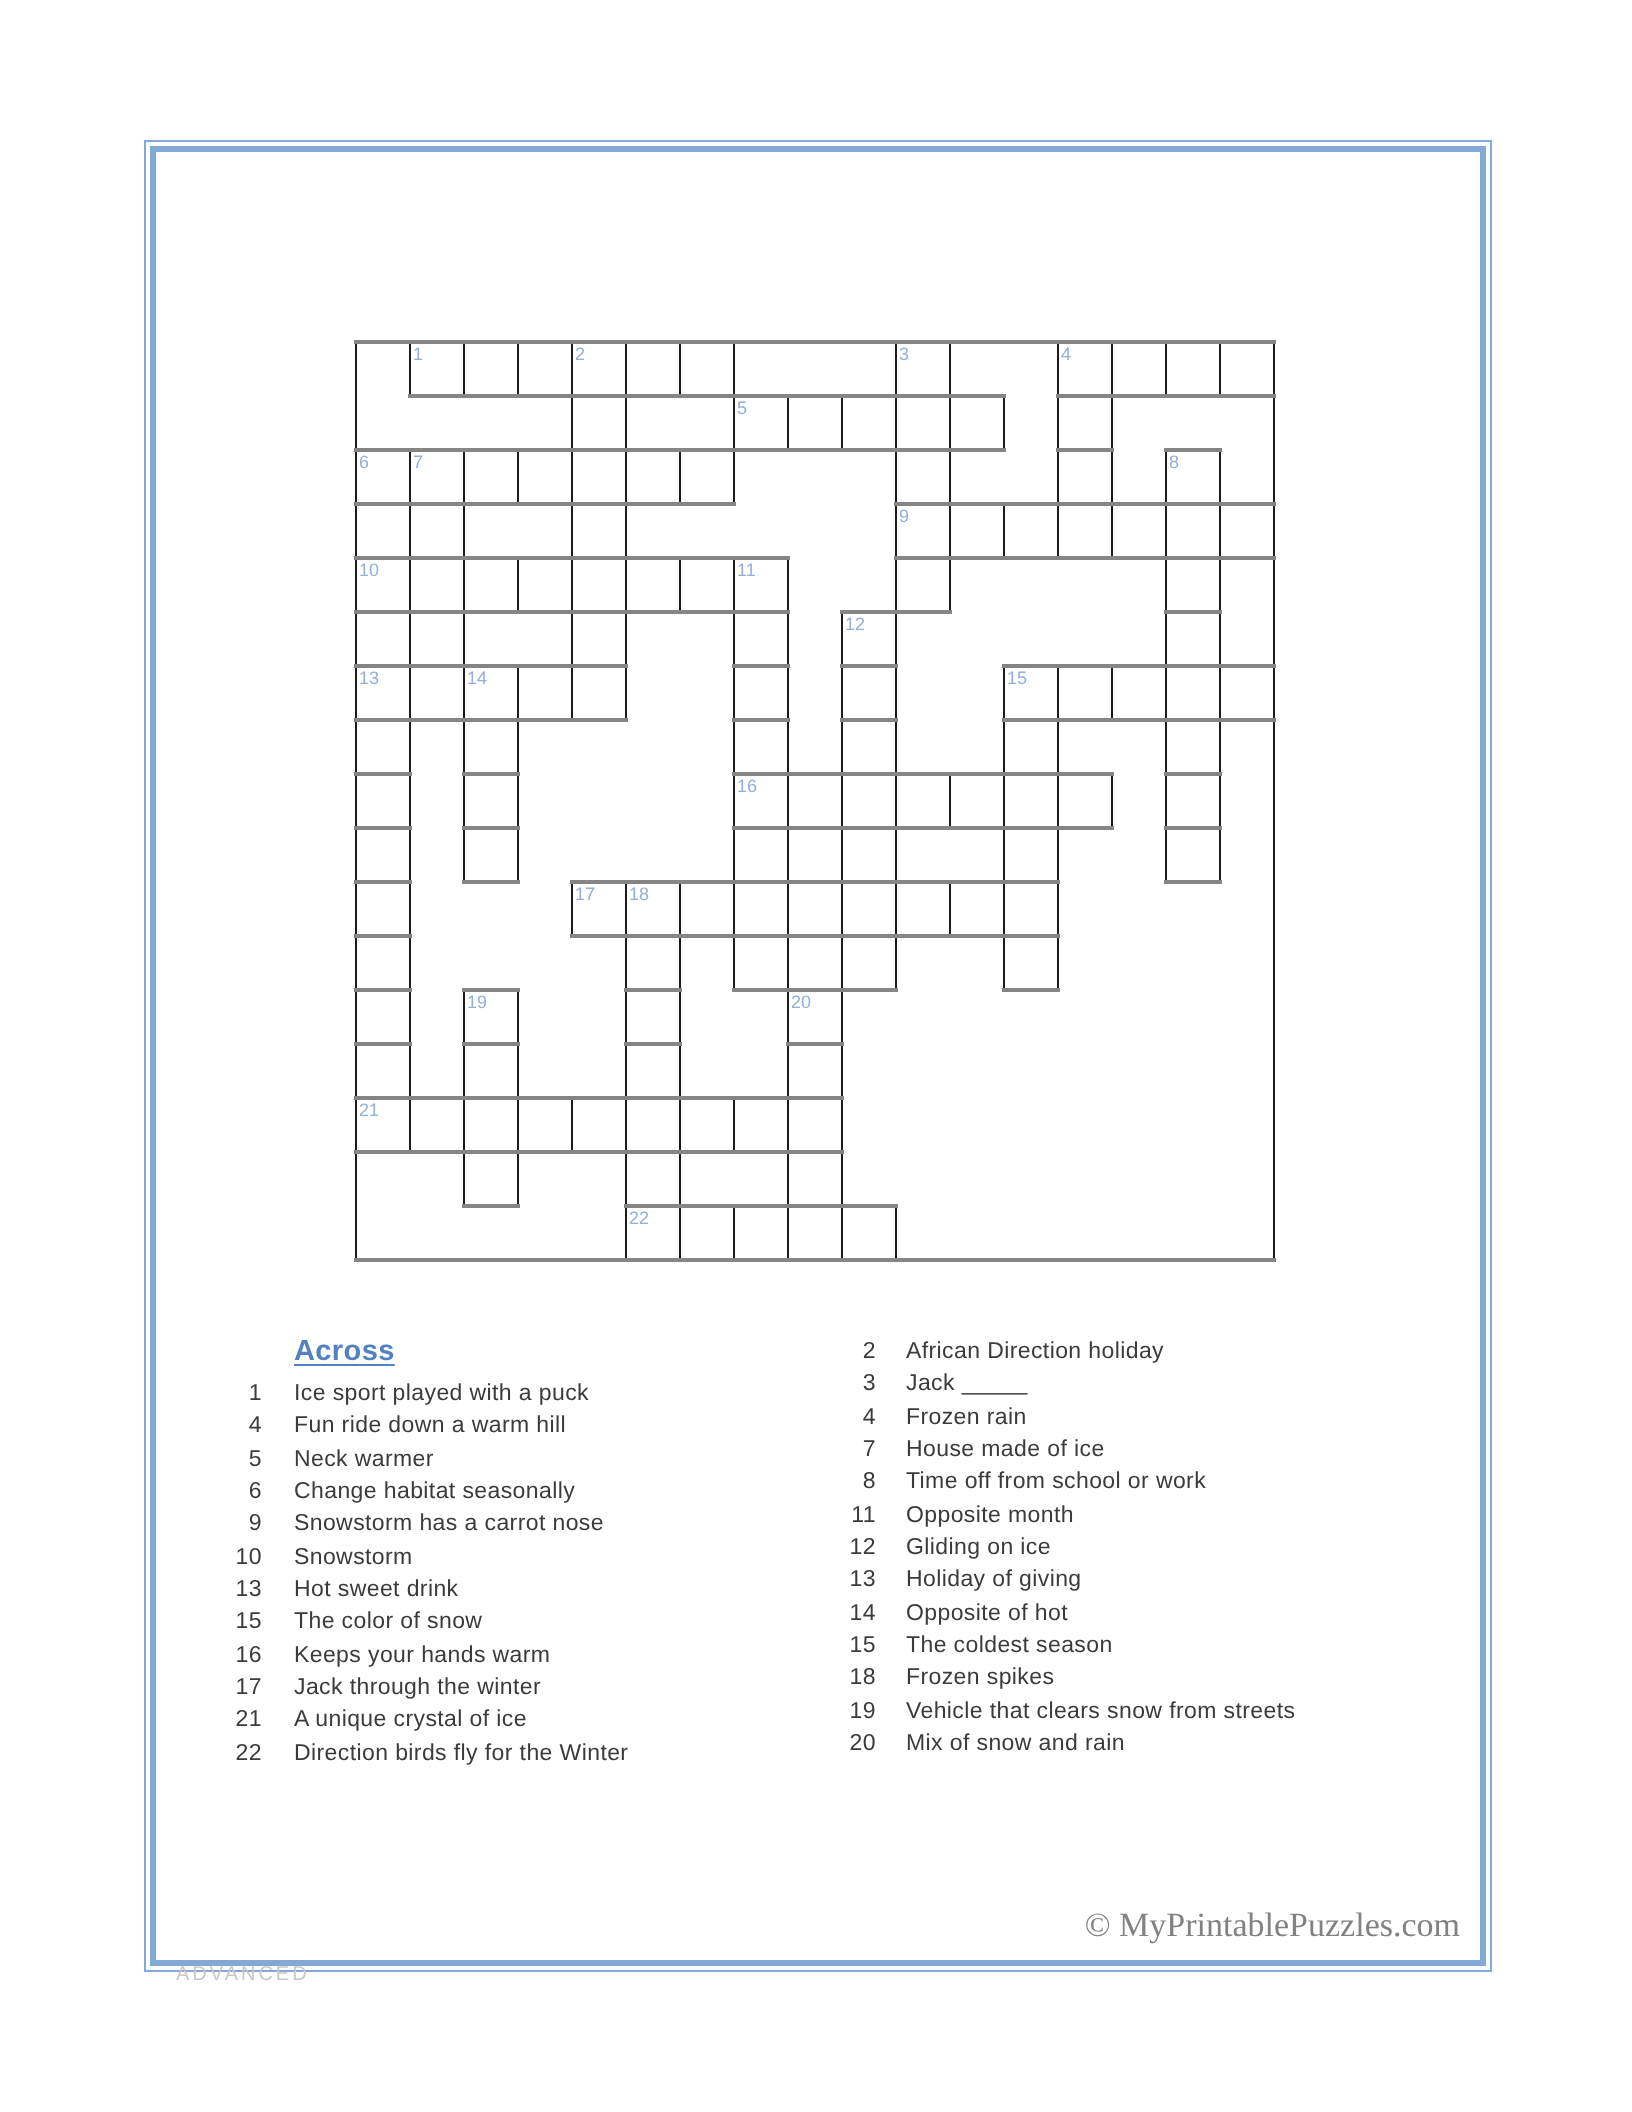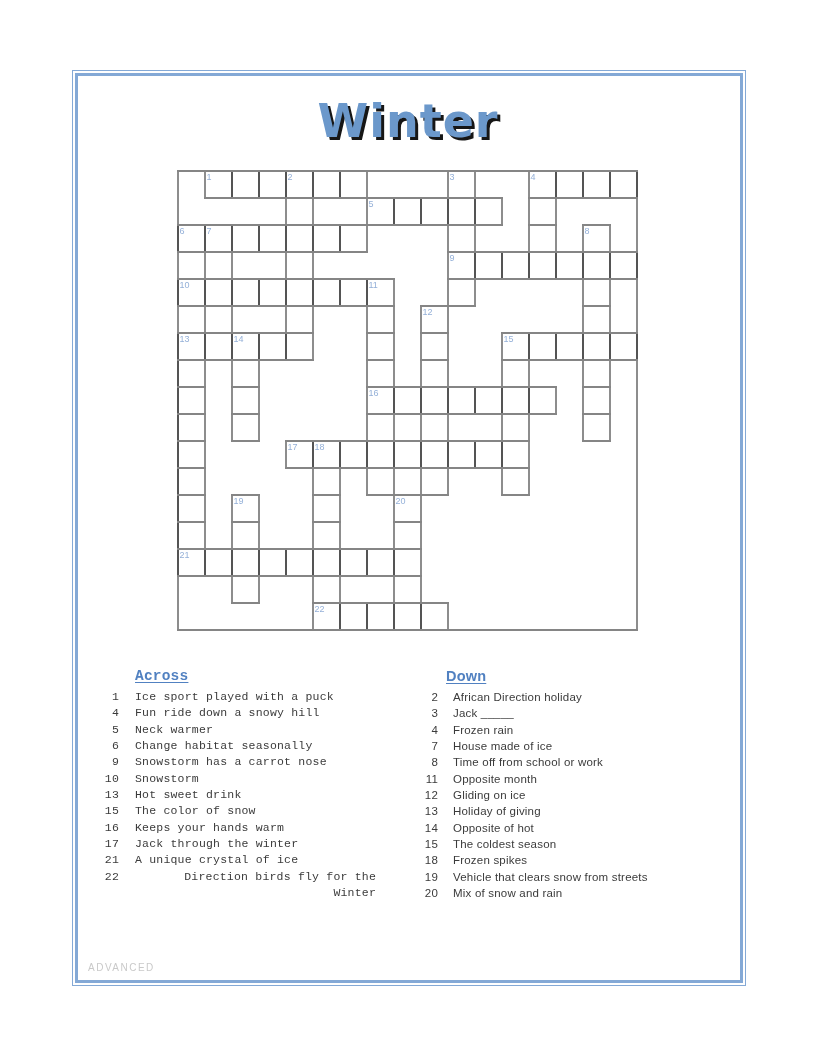--- a/index.html
+++ b/index.html
@@ -12,47 +12,46 @@
                border:3px solid var(--frame,#84a9d6);}
   
   .title{position:absolute;left:0;right:0;top:94px;text-align:center;
          font-family:"DejaVu Sans",sans-serif;font-weight:bold;font-size:46px;
          color:var(--title,#6b98cb);letter-spacing:1px;
          text-shadow:3px 3px 0 #161616;}
   
   .gridwrap{position:absolute;left:176px;top:169px;width:463px;height:463px;}
   
   .clue-col{position:absolute;top:668px;font-size:11.5px;color:#3b3b3b;letter-spacing:.2px;}
-  .clue-col.across{left:86px;width:290px;font-family:Liberation Mono, monospace;}
+  .clue-col.across{left:98px;width:290px;}
   .clue-col.down{left:405px;width:300px;}
   .clue-head{font-size:14.5px;font-weight:bold;color:var(--accent,#5181c1);
              text-decoration:underline;text-underline-offset:2px;margin-bottom:5px;}
   .across .clue-head{margin-left:49px;}
   .down .clue-head{margin-left:41px;}
   .clue-row{display:flex;line-height:16.33px;}
   .clue-num{width:33px;text-align:right;flex:none;}
   .across .clue-text{margin-left:16px;text-align:right;}
   .down .clue-text{margin-left:15px;}
   
-  .footer-left{position:absolute;left:88px;top:962px;font-size:10px;letter-spacing:1.5px;
+  .footer-left{position:absolute;left:88px;top:982px;font-size:10px;letter-spacing:1.5px;
                color:#c9c9c9;}
   .footer-right{position:absolute;right:86px;top:953px;font-size:17px;color:#828282;
                 font-family:"Liberation Serif",serif;}
   svg text{font-family:"Liberation Sans",sans-serif;}
 </style>
 </head>
 <body>
 
 <div id="page" style="--frame: #84a9d6; --title: #6b98cb; --accent: #5181c1;">
 
   <div class="frame-outer">
     <div class="frame-inner"></div>
   </div>
 
-  <div class="title">Winter</div>
 
   <div class="gridwrap">
     <svg width="463" height="463" viewBox="-2 -2 463 463" id="gridsvg">
         <rect x="27" y="0" width="27" height="27" fill="#ffffff"></rect>
         <rect x="54" y="0" width="27" height="27" fill="#ffffff"></rect>
         <rect x="81" y="0" width="27" height="27" fill="#ffffff"></rect>
         <rect x="108" y="0" width="27" height="27" fill="#ffffff"></rect>
         <rect x="135" y="0" width="27" height="27" fill="#ffffff"></rect>
         <rect x="162" y="0" width="27" height="27" fill="#ffffff"></rect>
         <rect x="270" y="0" width="27" height="27" fill="#ffffff"></rect>
@@ -710,21 +709,21 @@
 
   <div class="clue-col across">
     <div class="clue-head">Across</div>
     <div id="across-list">
         <div class="clue-row">
           <span class="clue-num">1</span>
           <span class="clue-text">Ice sport played with a puck</span>
         </div>
         <div class="clue-row">
           <span class="clue-num">4</span>
-          <span class="clue-text">Fun ride down a snowy hill</span>
+          <span class="clue-text">Fun ride down a warm hill</span>
         </div>
         <div class="clue-row">
           <span class="clue-num">5</span>
           <span class="clue-text">Neck warmer</span>
         </div>
         <div class="clue-row">
           <span class="clue-num">6</span>
           <span class="clue-text">Change habitat seasonally</span>
         </div>
         <div class="clue-row">
@@ -756,21 +755,20 @@
           <span class="clue-text">A unique crystal of ice</span>
         </div>
         <div class="clue-row">
           <span class="clue-num">22</span>
           <span class="clue-text">Direction birds fly for the Winter</span>
         </div>
       </div>
   </div>
 
   <div class="clue-col down">
-    <div class="clue-head">Down</div>
     <div id="down-list">
         <div class="clue-row">
           <span class="clue-num">2</span>
           <span class="clue-text">African Direction holiday</span>
         </div>
         <div class="clue-row">
           <span class="clue-num">3</span>
           <span class="clue-text">Jack _____</span>
         </div>
         <div class="clue-row">
@@ -814,14 +812,15 @@
           <span class="clue-text">Vehicle that clears snow from streets</span>
         </div>
         <div class="clue-row">
           <span class="clue-num">20</span>
           <span class="clue-text">Mix of snow and rain</span>
         </div>
       </div>
   </div>
 
   <div class="footer-left">ADVANCED</div>
+  <div class="footer-right">© MyPrintablePuzzles.com</div>
 
 </div>
 
 </body></html>

